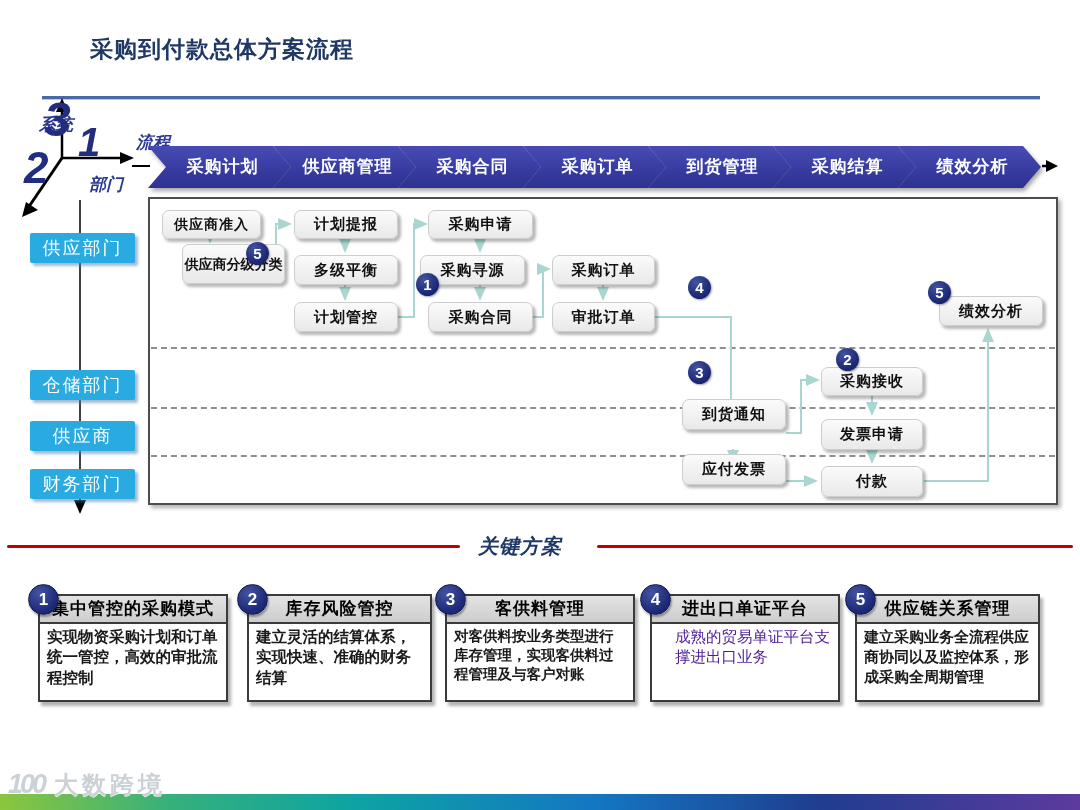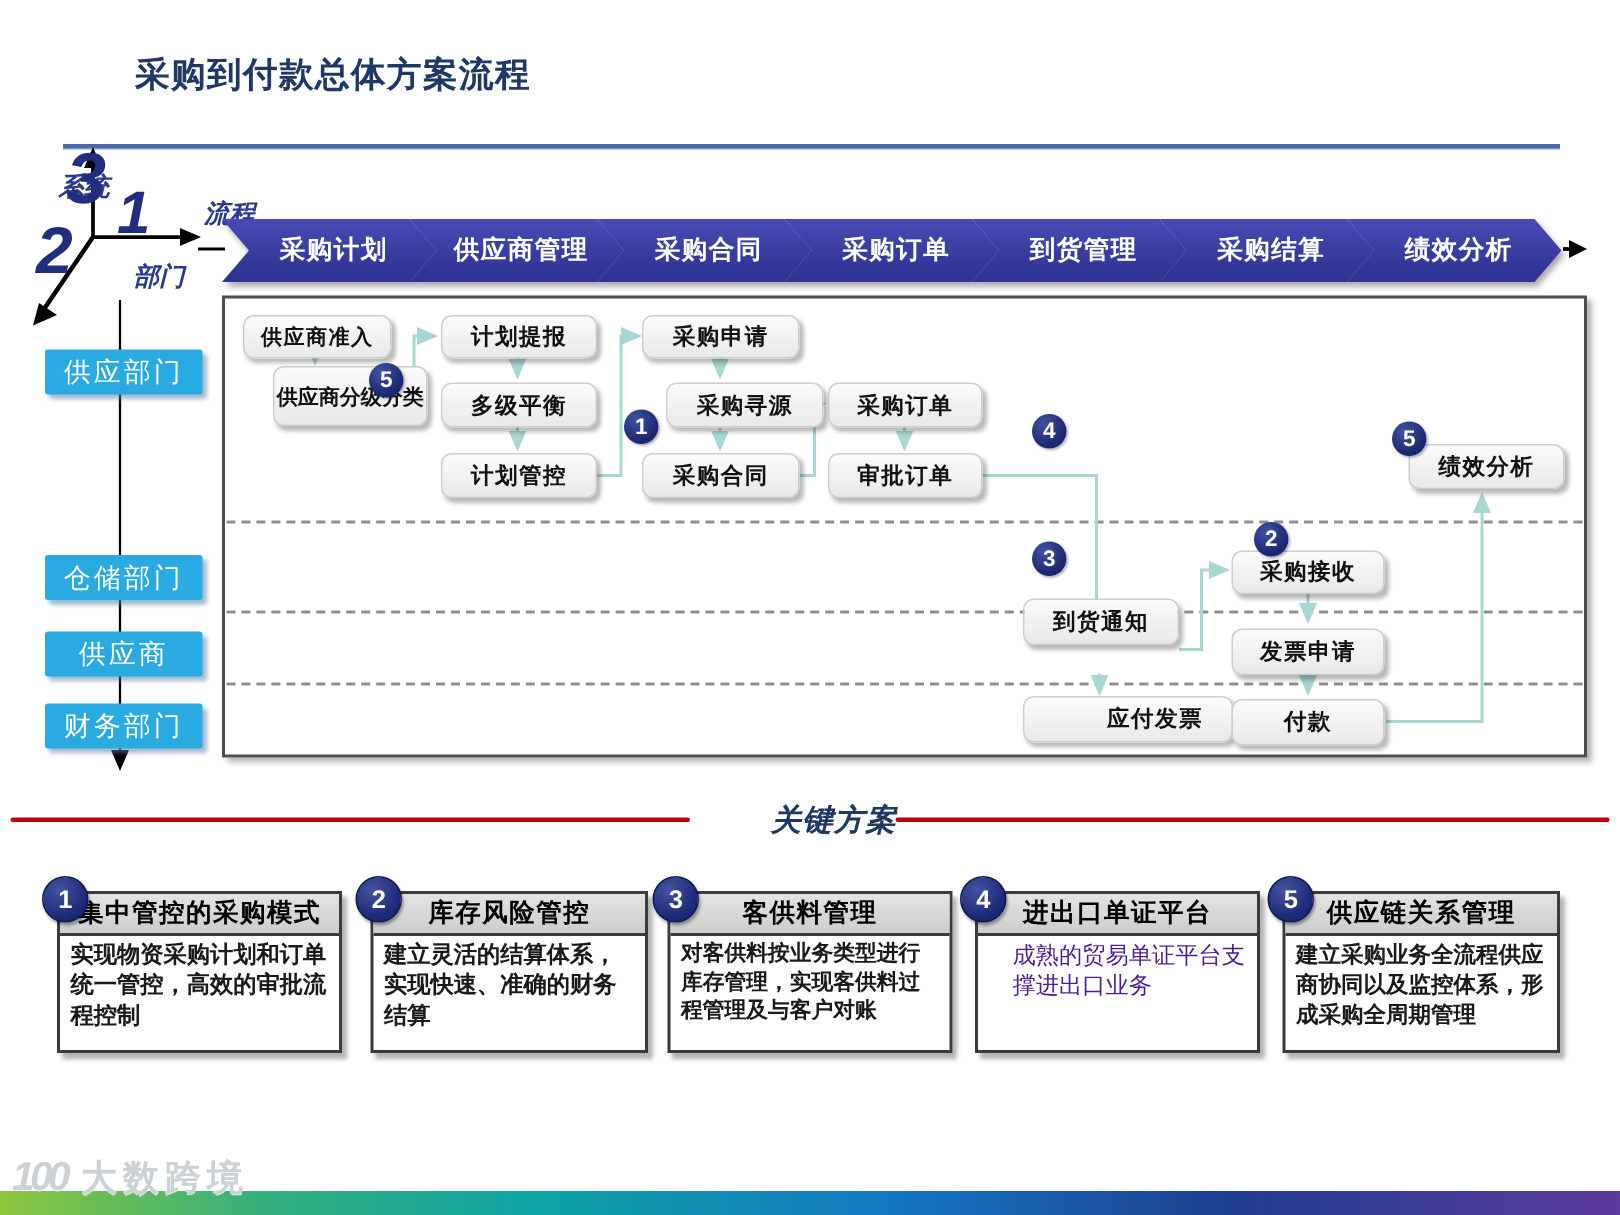--- a/index.html
+++ b/index.html
@@ -45,21 +45,21 @@
 
   
   .badge{position:absolute;width:23px;height:23px;border-radius:50%;
          background:radial-gradient(circle at 35% 28%,#42539f 0%,#1c2874 65%,#131d5c 100%);
          color:#fff;font-size:15px;font-weight:bold;text-align:center;line-height:23px;z-index:6;
          box-shadow:1px 1px 2px rgba(0,0,0,.35);}
 
   .conn-svg{position:absolute;left:0;top:0;z-index:3;pointer-events:none;}
 
   
-  .key-heading{position:absolute;left:478px;top:533px;width:120px;text-align:right;
+  .key-heading{position:absolute;left:478px;top:533px;width:120px;text-align:left;
                color:#1f3864;font-size:20px;font-weight:bold;font-style:italic;letter-spacing:1px;}
   .red-line{position:absolute;top:545px;height:3px;background:#c00000;border-radius:2px;}
   .red-line.left{left:7px;width:453px;}
   .red-line.right{left:597px;width:476px;}
 
   .card{position:absolute;top:594px;background:#fff;border:2px solid #3b3b3b;
         box-shadow:3px 4px 3px rgba(0,0,0,.3);box-sizing:border-box;height:108px;z-index:2;}
   .card-header{height:26px;background:linear-gradient(180deg,#e3e3e3,#cdcdcd);
                border-bottom:2px solid #3b3b3b;color:#000;font-size:17px;font-weight:bold;
                text-align:center;line-height:26px;letter-spacing:1px;}
@@ -153,29 +153,29 @@
       <path d="M924,481 L988,481 L988,330" marker-end="url(#ah)"></path>
     </g>
   </svg>
 
   <div class="fbox" style="left:162px;top:210px;width:97px;height:27px;font-size:14px;">供应商准入</div>
   <div class="fbox small" style="left:158px;top:244px;width:101px;height:38px;margin-left:24px;">供应商分级分类</div>
   <div class="fbox" style="left:294px;top:210px;width:102px;height:27px;">计划提报</div>
   <div class="fbox" style="left:294px;top:255px;width:102px;height:28px;">多级平衡</div>
   <div class="fbox" style="left:294px;top:302px;width:102px;height:28px;">计划管控</div>
   <div class="fbox" style="left:428px;top:210px;width:103px;height:27px;">采购申请</div>
-  <div class="fbox" style="left:444px;top:255px;width:103px;height:28px;">采购寻源</div>
+  <div class="fbox" style="left:420px;top:255px;width:103px;height:28px;">采购寻源</div>
   <div class="fbox" style="left:428px;top:302px;width:103px;height:28px;">采购合同</div>
   <div class="fbox" style="left:552px;top:255px;width:101px;height:28px;">采购订单</div>
   <div class="fbox" style="left:552px;top:302px;width:101px;height:28px;">审批订单</div>
   <div class="fbox" style="left:939px;top:296px;width:102px;height:28px;">绩效分析</div>
   <div class="fbox" style="left:821px;top:367px;width:100px;height:27px;">采购接收</div>
   <div class="fbox" style="left:682px;top:399px;width:102px;height:29px;">到货通知</div>
   <div class="fbox" style="left:821px;top:419px;width:100px;height:29px;">发票申请</div>
-  <div class="fbox" style="left:682px;top:464px;width:102px;height:29px;padding-left:36px;">应付发票</div>
+  <div class="fbox" style="left:682px;top:454px;width:102px;height:29px;">应付发票</div>
   <div class="fbox" style="left:821px;top:466px;width:100px;height:29px;">付款</div>
 
   <div class="badge" style="left:246px;top:242px;">5</div>
   <div class="badge" style="left:416px;top:273px;">1</div>
   <div class="badge" style="left:688px;top:276px;">4</div>
   <div class="badge" style="left:688px;top:361px;">3</div>
   <div class="badge" style="left:836px;top:348px;">2</div>
   <div class="badge" style="left:928px;top:281px;">5</div>
 
   <div class="red-line left"></div>

